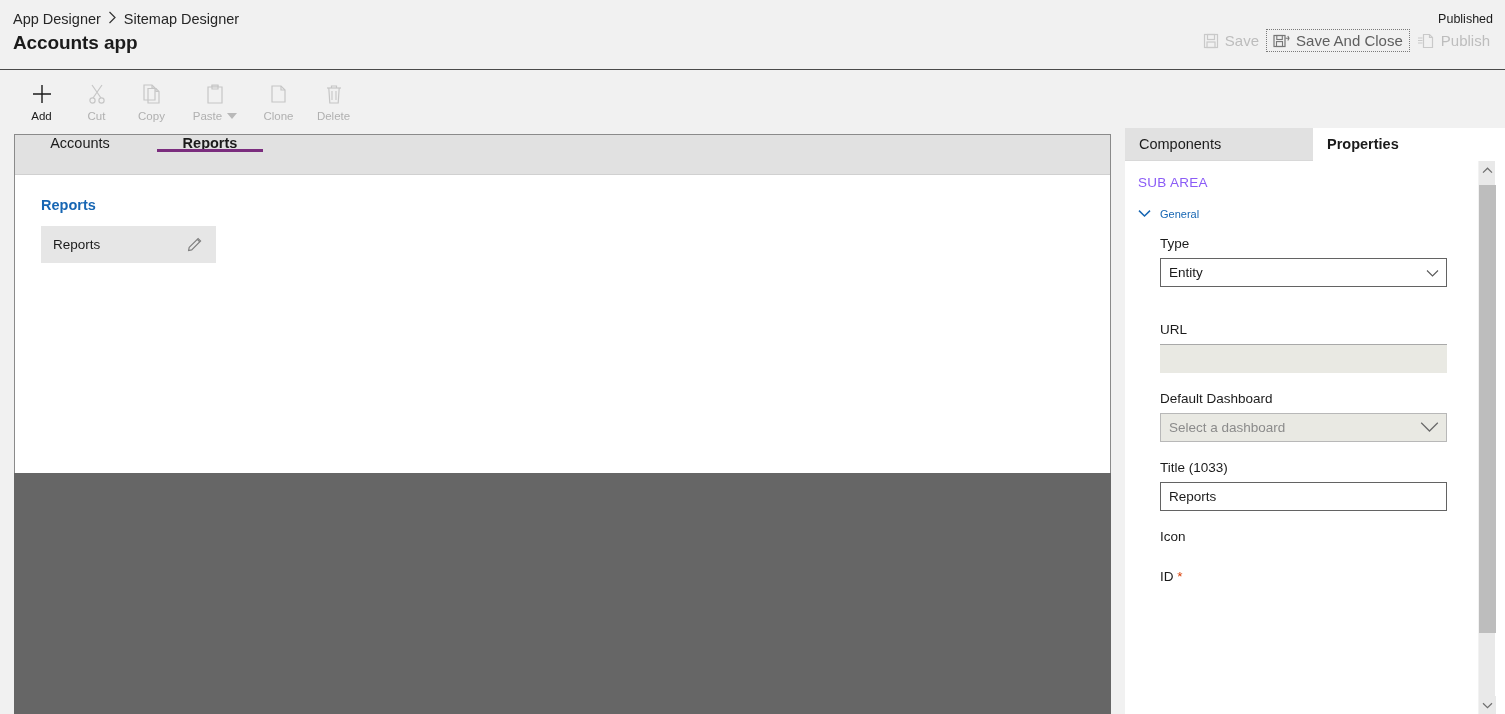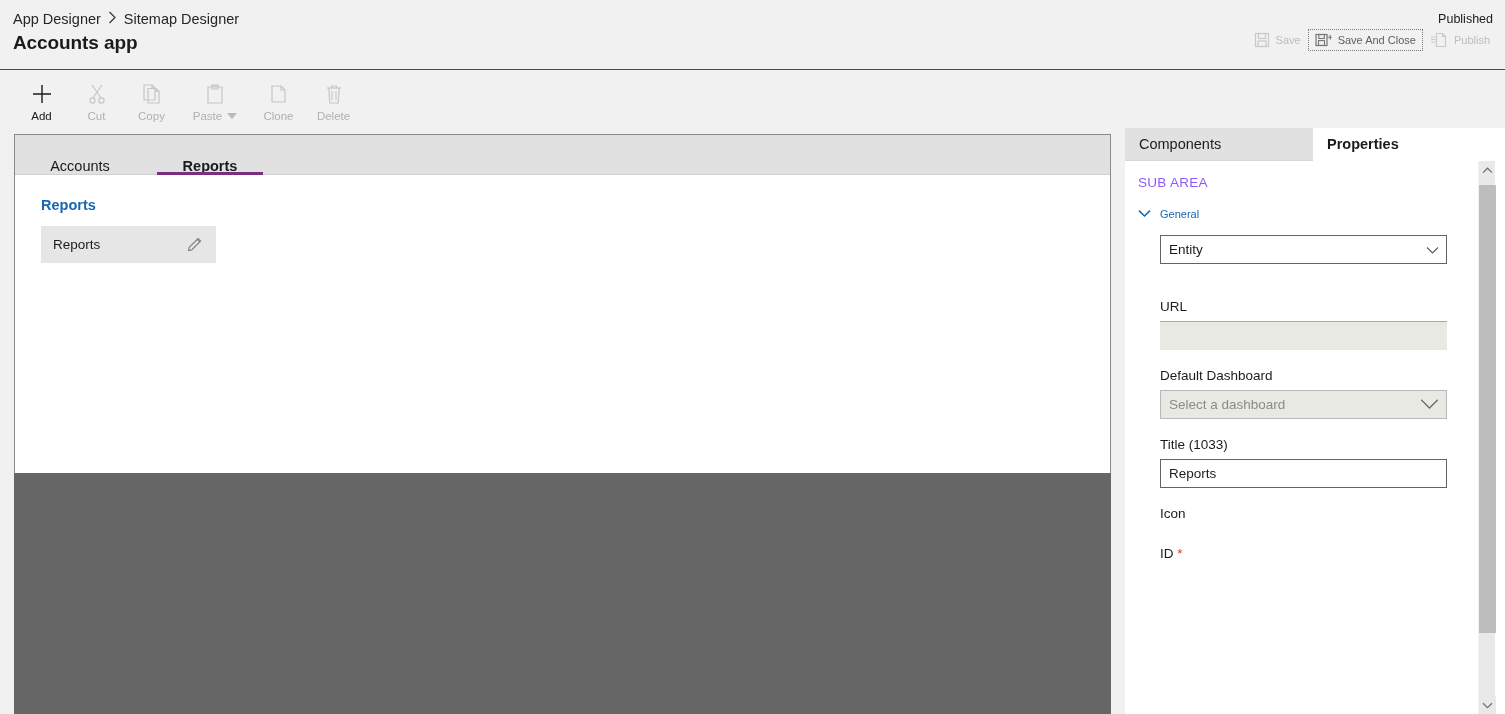--- a/index.html
+++ b/index.html
@@ -35,21 +35,21 @@
     position:absolute; right:12px; top:12px;
     font-size:12.5px; color:#1b1b1b;
   }
   #header-actions {
     position:absolute; right:8px; top:29px;
     display:flex; align-items:center; gap:0px;
   }
   .hdr-btn {
     display:flex; align-items:center; gap:6px;
     padding:3px 7px;
-    font-size:11px; color:#bdbdbd;
+    font-size:15px; color:#bdbdbd;
     white-space:nowrap;
   }
   .hdr-btn.focused {
     color:#5f5f5f;
     outline:1px dotted #7a7a7a;
     outline-offset:-1px;
   }
   .hdr-btn svg { display:block; }
 
   
@@ -75,21 +75,21 @@
   
   #canvas {
     position:absolute; left:14px; top:134px;
     width:1097px; height:339px;
     background:#ffffff;
     border:1px solid #8a8a8a;
     border-bottom:none;
   }
   #tabstrip {
     height:40px; background:#e1e1e1;
-    display:flex; align-items:flex-end;
+    display:flex; align-items:flex-start;
     border-bottom:1px solid #d0d0d0;
     position:relative;
   }
   .ctab {
     display:flex; align-items:center; justify-content:center;
     font-size:14.5px; color:#1b1b1b;
     padding:0 26px; min-width:130px;
     position:relative;
   }
   .ctab.active { font-weight:bold; }
@@ -358,20 +358,21 @@
     <div id="general-row">
       <span class="chev-sm">
         <svg width="13" height="9" viewBox="0 0 13 9">
             <path d="M1 1.6 L6.5 7 L12 1.6" fill="none" stroke="#1766b3" stroke-width="1.5"></path>
           </svg>
       </span>
       <span>General</span>
     </div>
 
     <div class="field">
+      <div class="flabel">Type</div>
       <div class="ctl">
         <span>Entity</span>
         <span class="chev">
           <svg width="13" height="8" viewBox="0 0 13 8">
               <path d="M1 1 L6.5 6.5 L12 1" fill="none" stroke="#5a5a5a" stroke-width="1.1"></path>
             </svg>
         </span>
       </div>
     </div>
     <div class="spacer-sm"></div>

